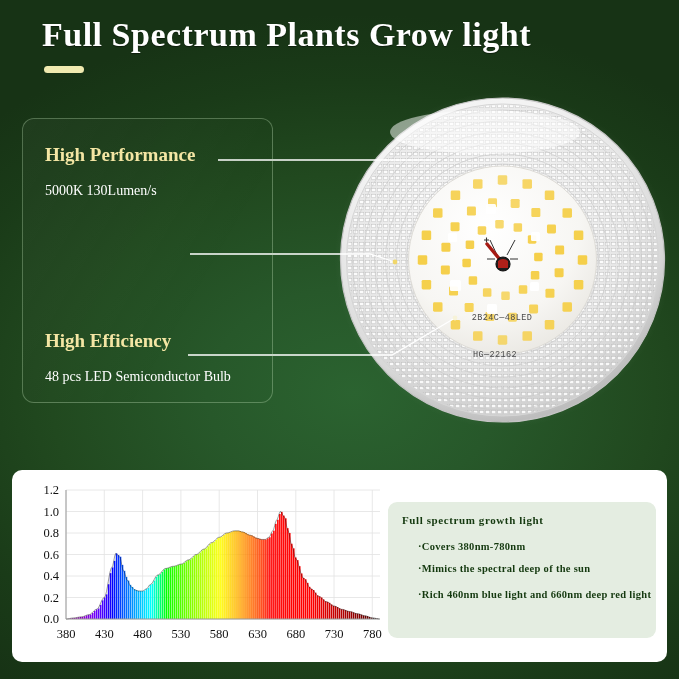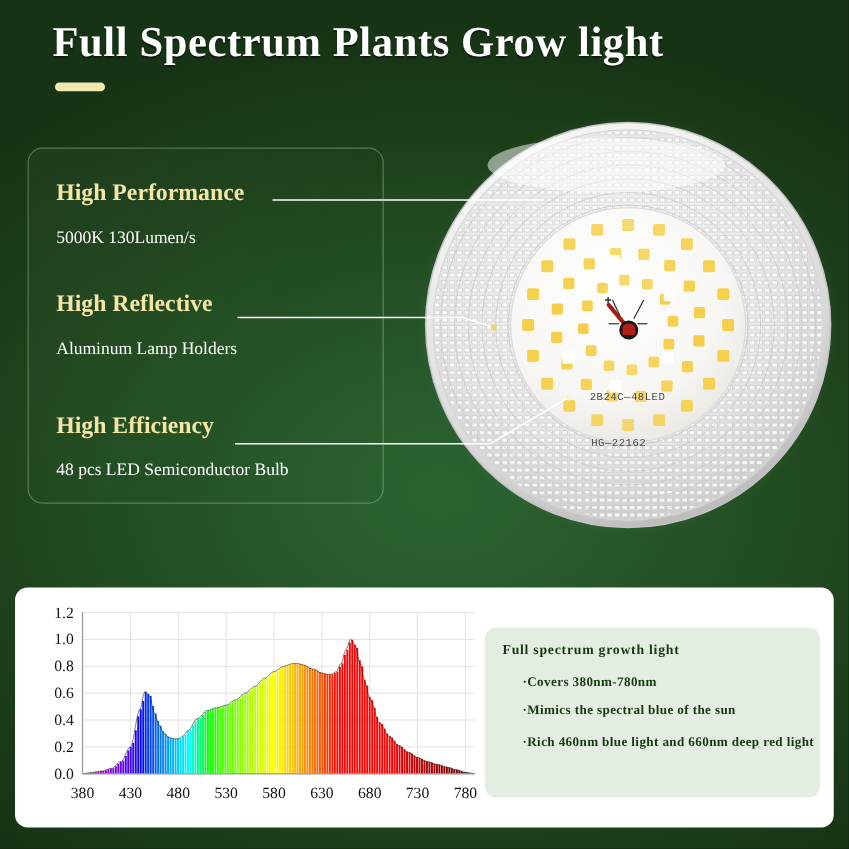--- a/index.html
+++ b/index.html
@@ -44,21 +44,21 @@
     height: 7px;
     background: #f0eab0;
     border-radius: 4px;
   }
 
   
   #feature-panel {
     position: absolute;
     left: 22px;
     top: 118px;
-    width: 285px;
+    width: 251px;
     height: 285px;
     border: 1px solid rgba(190,220,180,0.35);
     border-radius: 12px;
     background: linear-gradient(120deg, rgba(255,255,255,0.035), rgba(255,255,255,0.0) 70%);
     box-sizing: border-box;
   }
   .feature-block {
     position: absolute;
     left: 22px;
   }
@@ -305,24 +305,20 @@
     <path d="M190,254 L370,254 L395,262" stroke="#ffffff" stroke-width="1.3" fill="none"></path>
     <path d="M188,355 L392,355 L455,318" stroke="#ffffff" stroke-width="1.3" fill="none"></path>
     <circle cx="395" cy="262" r="2.4" fill="#f0d66a"></circle>
     <circle cx="455" cy="318" r="2.4" fill="#f7f3d8"></circle>
   </svg>
 
   <div id="feature-panel">
     <div class="feature-block" id="feature-0">
       <div class="feature-title">High Performance</div>
       <div class="feature-sub">5000K 130Lumen/s</div>
-    </div>
-    <div class="feature-block" id="feature-1">
-      <div class="feature-title">High Reflective</div>
-      <div class="feature-sub">Aluminum Lamp Holders</div>
     </div>
     <div class="feature-block" id="feature-2">
       <div class="feature-title">High Efficiency</div>
       <div class="feature-sub">48 pcs LED Semiconductor Bulb</div>
     </div>
   </div>
 
   <div id="bottom-card">
     <div id="chart-area">
       <svg id="chart-svg" width="370" height="175" viewBox="0 0 370 175">
@@ -522,17 +518,17 @@
           <text x="273.8" y="160" text-anchor="middle" font-family="Liberation Serif, serif" font-size="12.5" fill="#111">680</text>
           <text x="312.0" y="160" text-anchor="middle" font-family="Liberation Serif, serif" font-size="12.5" fill="#111">730</text>
           <text x="350.3" y="160" text-anchor="middle" font-family="Liberation Serif, serif" font-size="12.5" fill="#111">780</text>
         </svg>
     </div>
   </div>
 
   <div id="info-box">
     <div id="info-title">Full spectrum growth light</div>
     <div class="info-bullet" id="info-b0">·Covers 380nm-780nm</div>
-    <div class="info-bullet" id="info-b1">·Mimics the spectral blue of the sun</div>
+    <div class="info-bullet" id="info-b1">·Mimics the spectral deep of the sun</div>
     <div class="info-bullet" id="info-b2">·Rich 460nm blue light and 660nm deep red light</div>
   </div>
 
 </div>
 
 </body></html>

